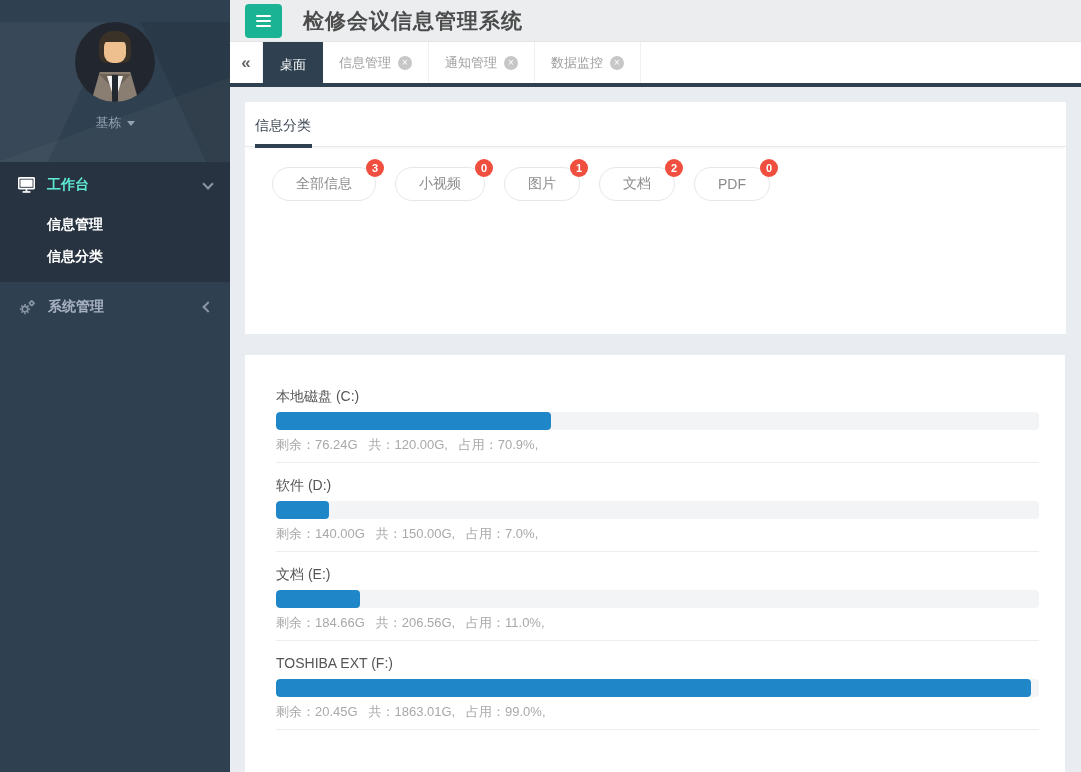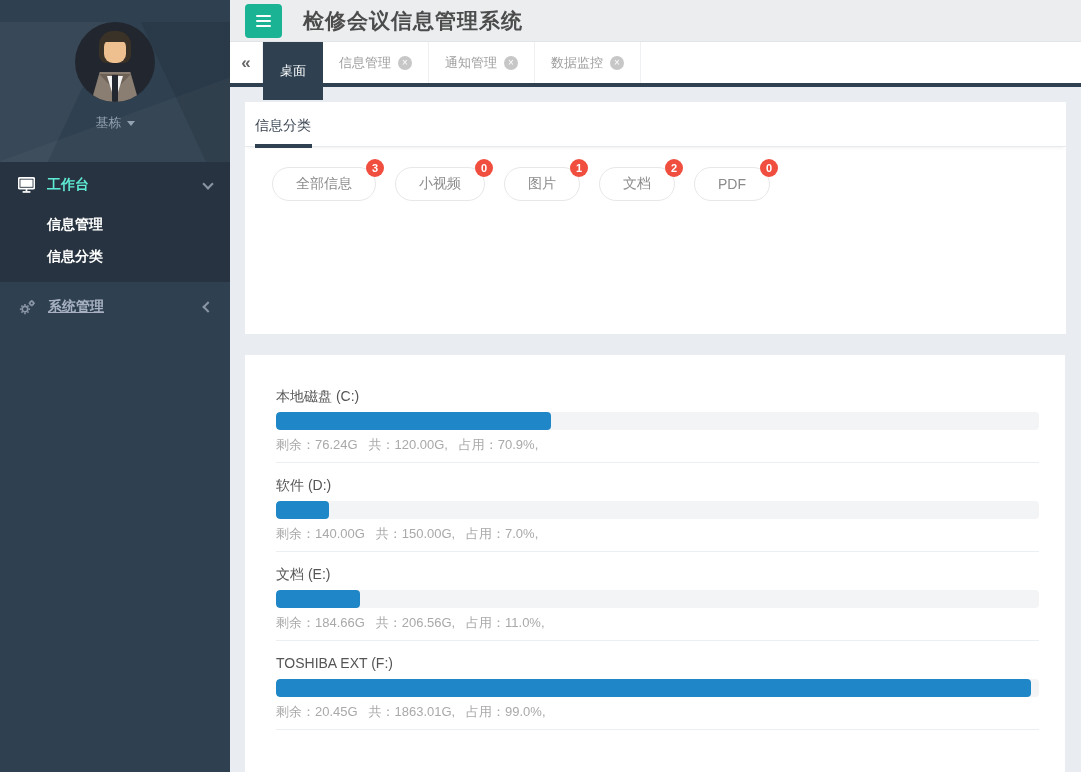--- a/index.html
+++ b/index.html
@@ -20,40 +20,40 @@
   .av-shirt { position:absolute; bottom:0; left:32px; width:16px; height:26px; background:#f2f2f2; clip-path:polygon(0 0,100% 0,50% 100%); }
   .av-tie { position:absolute; bottom:0; left:37px; width:6px; height:27px; background:#23272f; }
   .av-hair { position:absolute; top:9px; left:24px; width:32px; height:32px; background:#3a3127; border-radius:14px 14px 8px 8px; }
   .av-face { position:absolute; top:16px; left:29px; width:22px; height:25px; background:#eec08f; border-radius:9px; }
   .av-fringe { position:absolute; top:13px; left:26px; width:28px; height:7px; background:#3a3127; border-radius:8px 8px 3px 3px; }
   .uname { margin-top:12px; font-size:13px; color:#93a1b1; cursor:pointer; display:inline-block; }
   .caret-down { display:inline-block; width:0; height:0; border-left:4px solid transparent; border-right:4px solid transparent; border-top:5px solid #93a1b1; margin-left:5px; vertical-align:middle; }
 
   .menu-group.open { background:#273340; padding-bottom:10px; }
   .menu-item { display:flex; align-items:center; height:46px; padding:0 18px; cursor:pointer; font-size:14px; font-weight:600; color:#5eead4; }
-  .menu-item.muted { color:#a7b1c2; height:50px;text-decoration:underline; }
+  .menu-item.muted { color:#a7b1c2; height:50px; }
   .menu-item .mi-label { margin-left:12px; flex:1; }
   .chev { border:solid #8a95a5; border-width:0 2px 2px 0; display:inline-block; padding:3px; }
   .chev.down { transform:rotate(45deg); margin-top:-3px; }
   .chev.left { transform:rotate(135deg); }
   .submenu { padding-left:47px; }
   .submenu-item { display:block; color:#fff; font-size:14px; font-weight:600; line-height:32px; cursor:pointer; text-decoration:none; }
 
   
   .main { flex:1; min-width:0; display:flex; flex-direction:column; }
   .topbar { height:42px; flex:none; background:#ebedef; display:flex; align-items:center; border-bottom:1px solid #e2e5e8; }
   .menu-toggle { width:37px; height:34px; margin-left:15px; background:#1ab394; border:none; border-radius:4px; cursor:pointer; display:flex; flex-direction:column; align-items:center; justify-content:center; gap:3px; }
   .menu-toggle span { display:block; width:15px; height:2px; background:#fff; border-radius:1px; }
   .app-title { font-size:21px; font-weight:700; color:#4c4c4c; margin-left:21px; letter-spacing:1px; }
 
   .tabbar { height:45px; flex:none; background:#fff; position:relative; display:flex; align-items:flex-start; }
   .tabstrip { position:absolute; left:0; right:0; bottom:0; height:4px; background:#2f4050; }
   .tab-back { width:33px; height:41px; display:flex; align-items:center; justify-content:center; color:#666; font-size:17px; font-weight:700; cursor:pointer; border-right:1px solid #eef0f2; }
   .tab { height:41px; padding:0 16px; display:flex; align-items:center; font-size:13px; color:#9d9d9d; cursor:pointer; border-right:1px solid #eef0f2; white-space:nowrap; }
-  .tab.active { height:58px; background:#2f4050; color:#fff; z-index:2; border-right:none; padding:0 17px; }
+  .tab.active { height:45px; background:#2f4050; color:#fff; z-index:2; border-right:none; padding:0 17px; }
   .tab-close { width:14px; height:14px; border-radius:50%; background:#c7c7c7; color:#fff; font-size:10px; line-height:14px; text-align:center; margin-left:7px; cursor:pointer; }
 
   .content { flex:1; overflow:hidden; padding:15px 0 0 15px; position:relative; }
 
   .panel { background:#fff; }
   .panel-head { height:45px; position:relative; border-bottom:1px solid #e7eaec; box-shadow:0 3px 3px -2px rgba(0,0,0,0.06); }
   .panel-title { position:absolute; left:10px; bottom:11px; font-size:14px; color:#3c4653; }
   .title-underline { position:absolute; left:10px; bottom:-2px; width:57px; height:4px; background:#2f4050; }
 
   .panel-cats { width:calc(100% - 15px); height:232px; }

